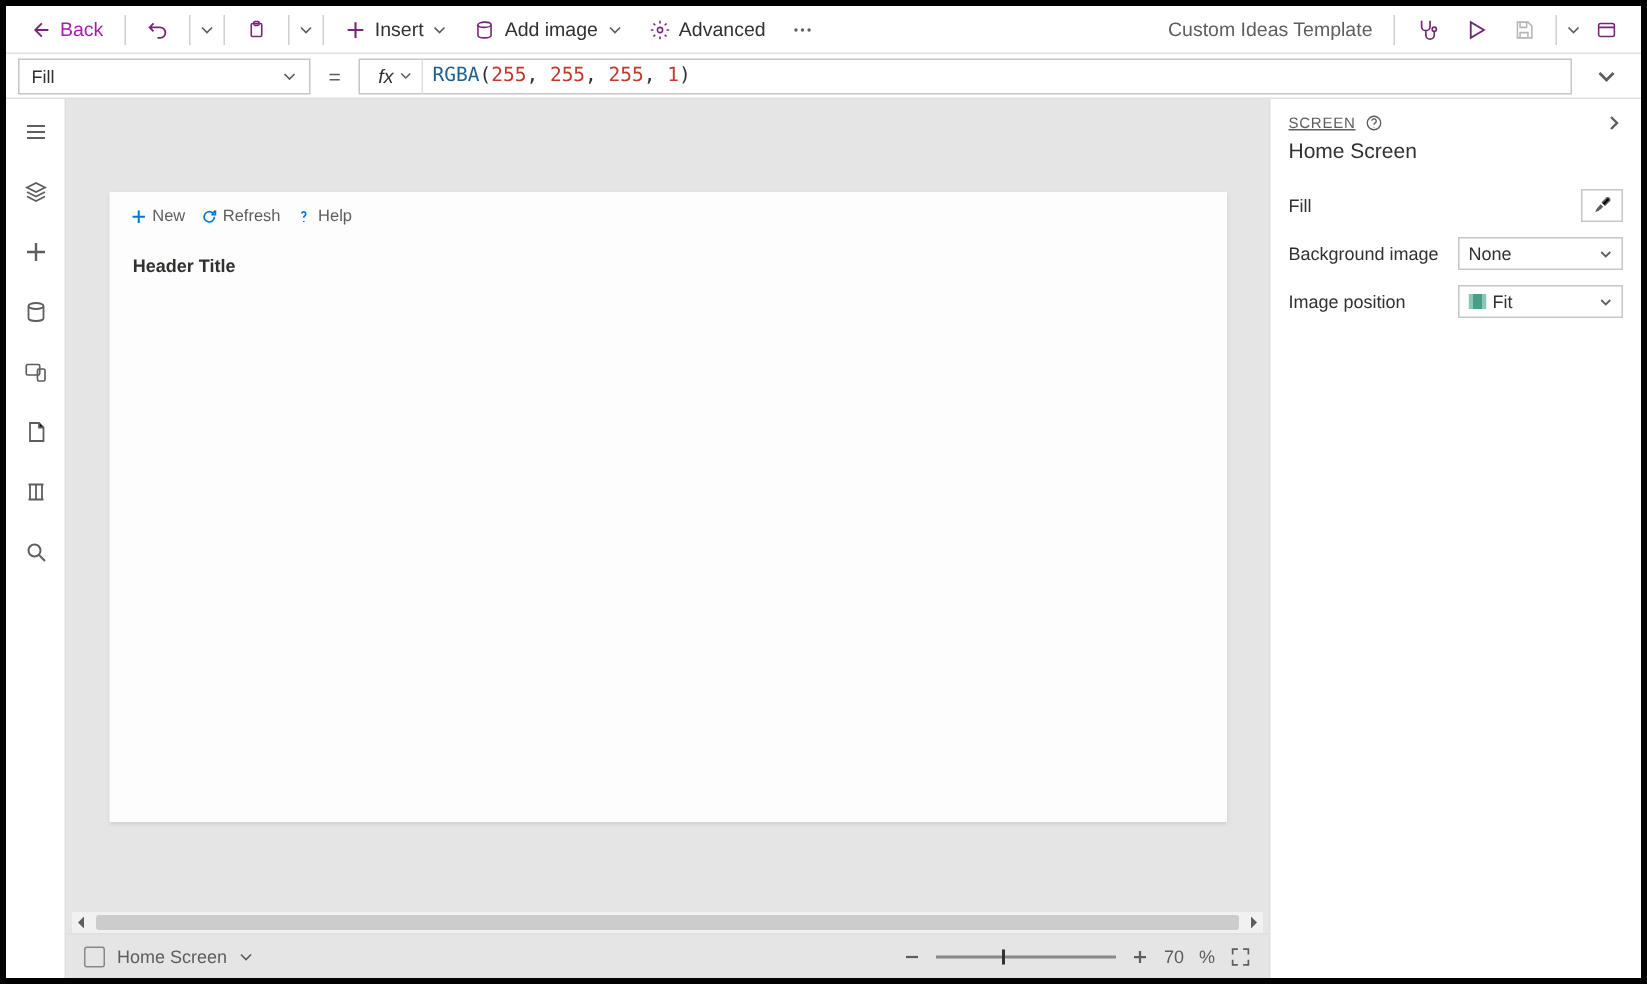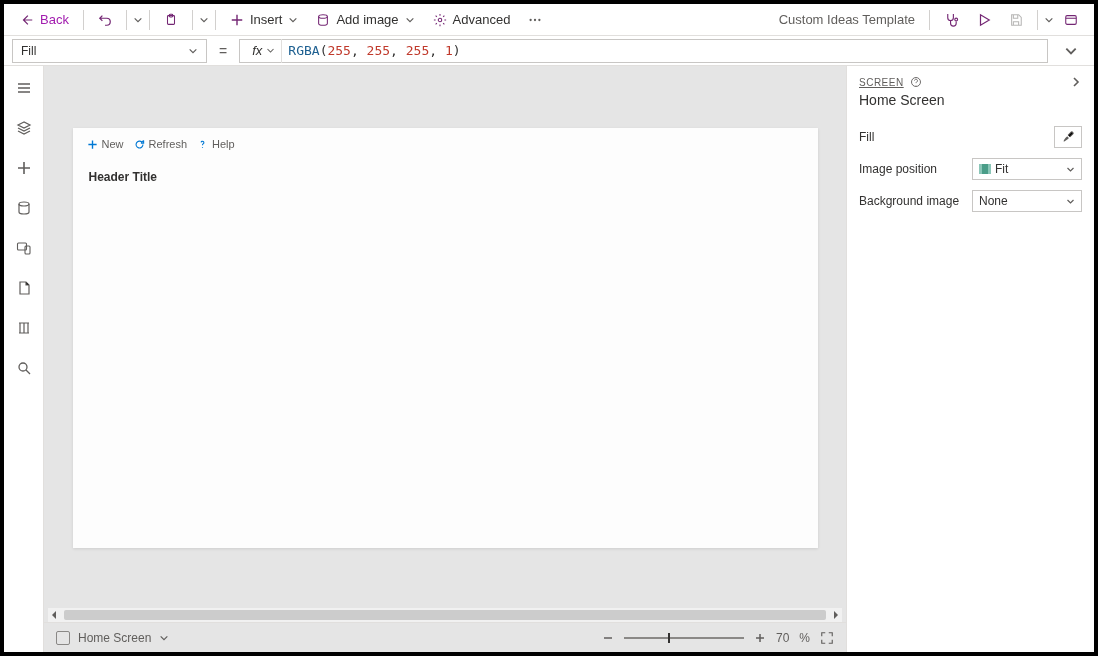--- a/index.html
+++ b/index.html
@@ -401,46 +401,46 @@
           <div class="fill-swatch">
             <span>
                 <svg width="14" height="14" viewBox="0 0 16 16">
                   <path fill="#605e5c" d="M3 13c0-2 3-5 4-6l2 2c-1 1-4 4-6 4z"></path>
                   <path stroke="#605e5c" stroke-width="1.2" d="m8 6 3-3a1.5 1.5 0 1 1 2 2l-3 3"></path>
                 </svg>
               </span>
           </div>
         </div>
         <div class="prop-row">
+          <span class="prop-label">Background image</span>
+          <div class="prop-dd">
+            <span>None</span>
+            <span>
+                <svg width="9" height="9" viewBox="0 0 12 12">
+                  <path fill="none" stroke="#605e5c" stroke-width="1.6" d="M2 4l4 4 4-4"></path>
+                </svg>
+              </span>
+          </div>
+        </div>
+        <div class="prop-row">
           <span class="prop-label">Image position</span>
           <div class="prop-dd">
             <span style="display:flex;align-items:center;gap:4px">
               <span>
                   <svg width="12" height="10" viewBox="0 0 12 10">
                     <rect x="0" y="0" width="12" height="10" fill="#8bc6b8"></rect>
                     <rect x="3" y="0" width="6" height="10" fill="#4a9d88"></rect>
                   </svg>
                 </span>
               <span>Fit</span>
             </span>
             <span>
                 <svg width="9" height="9" viewBox="0 0 12 12">
                   <path fill="none" stroke="#605e5c" stroke-width="1.6" d="M2 4l4 4 4-4"></path>
                 </svg>
               </span>
           </div>
         </div>
-        <div class="prop-row">
-          <span class="prop-label">Background image</span>
-          <div class="prop-dd">
-            <span>None</span>
-            <span>
-                <svg width="9" height="9" viewBox="0 0 12 12">
-                  <path fill="none" stroke="#605e5c" stroke-width="1.6" d="M2 4l4 4 4-4"></path>
-                </svg>
-              </span>
-          </div>
-        </div>
       </div>
     </div>
 
   </div>
 </div>
 
 </body></html>

